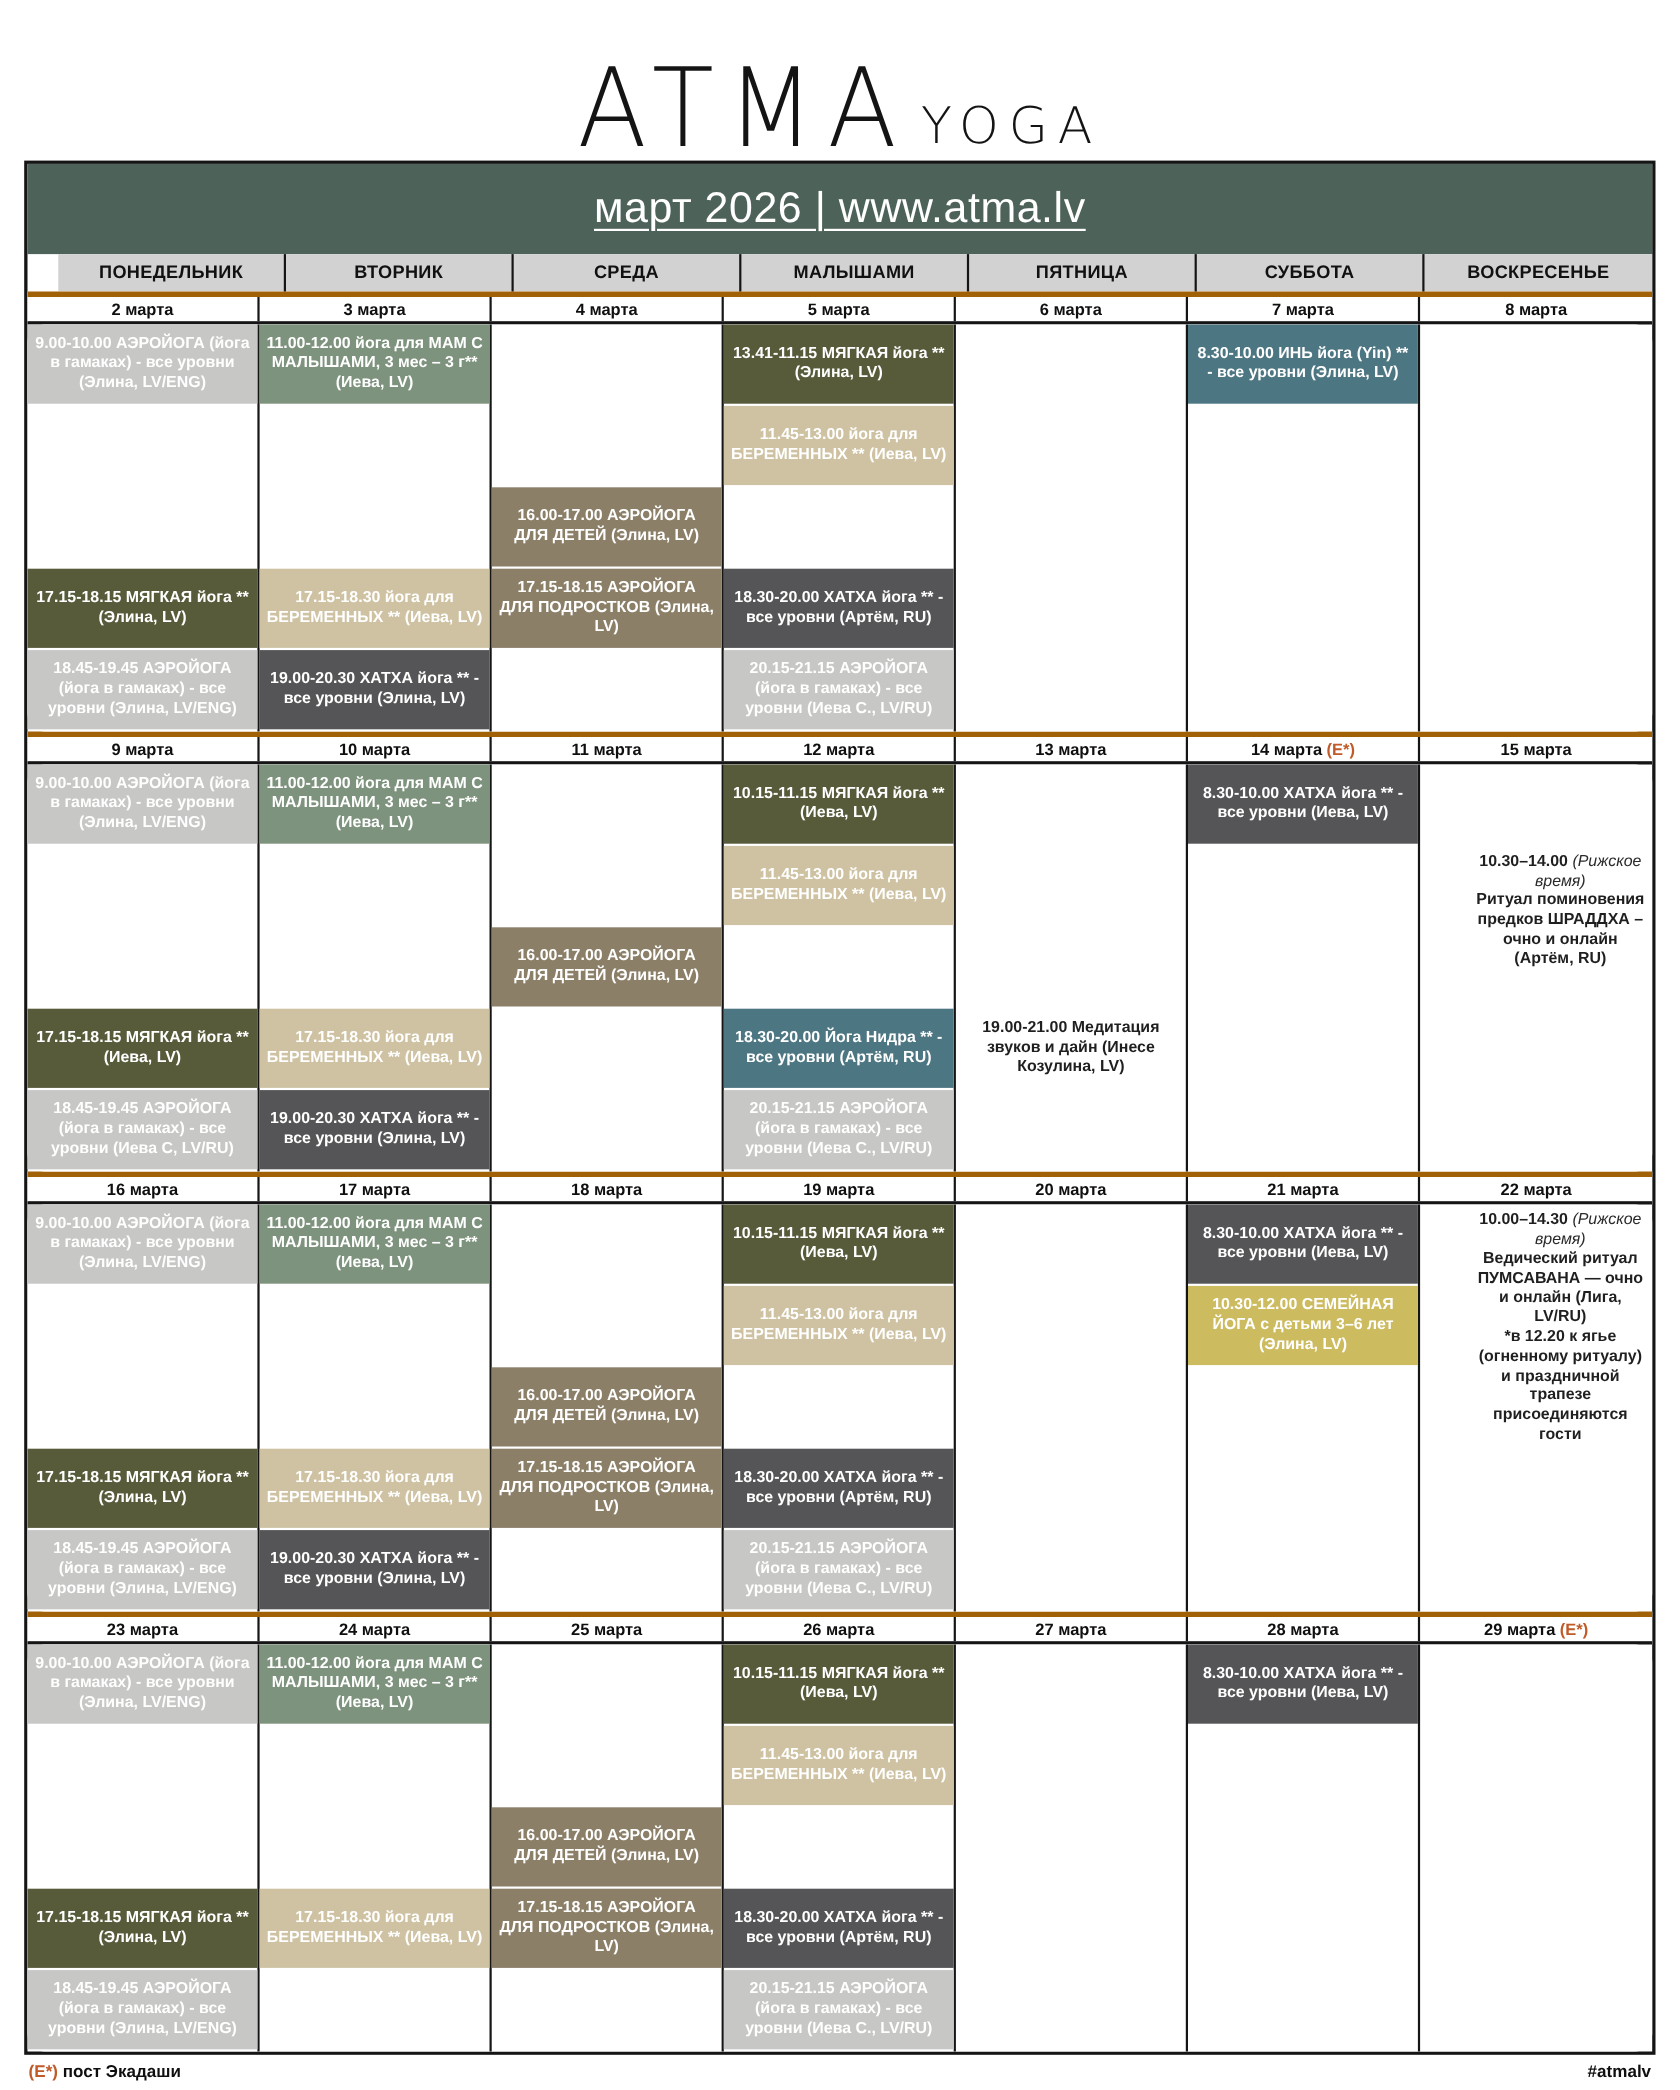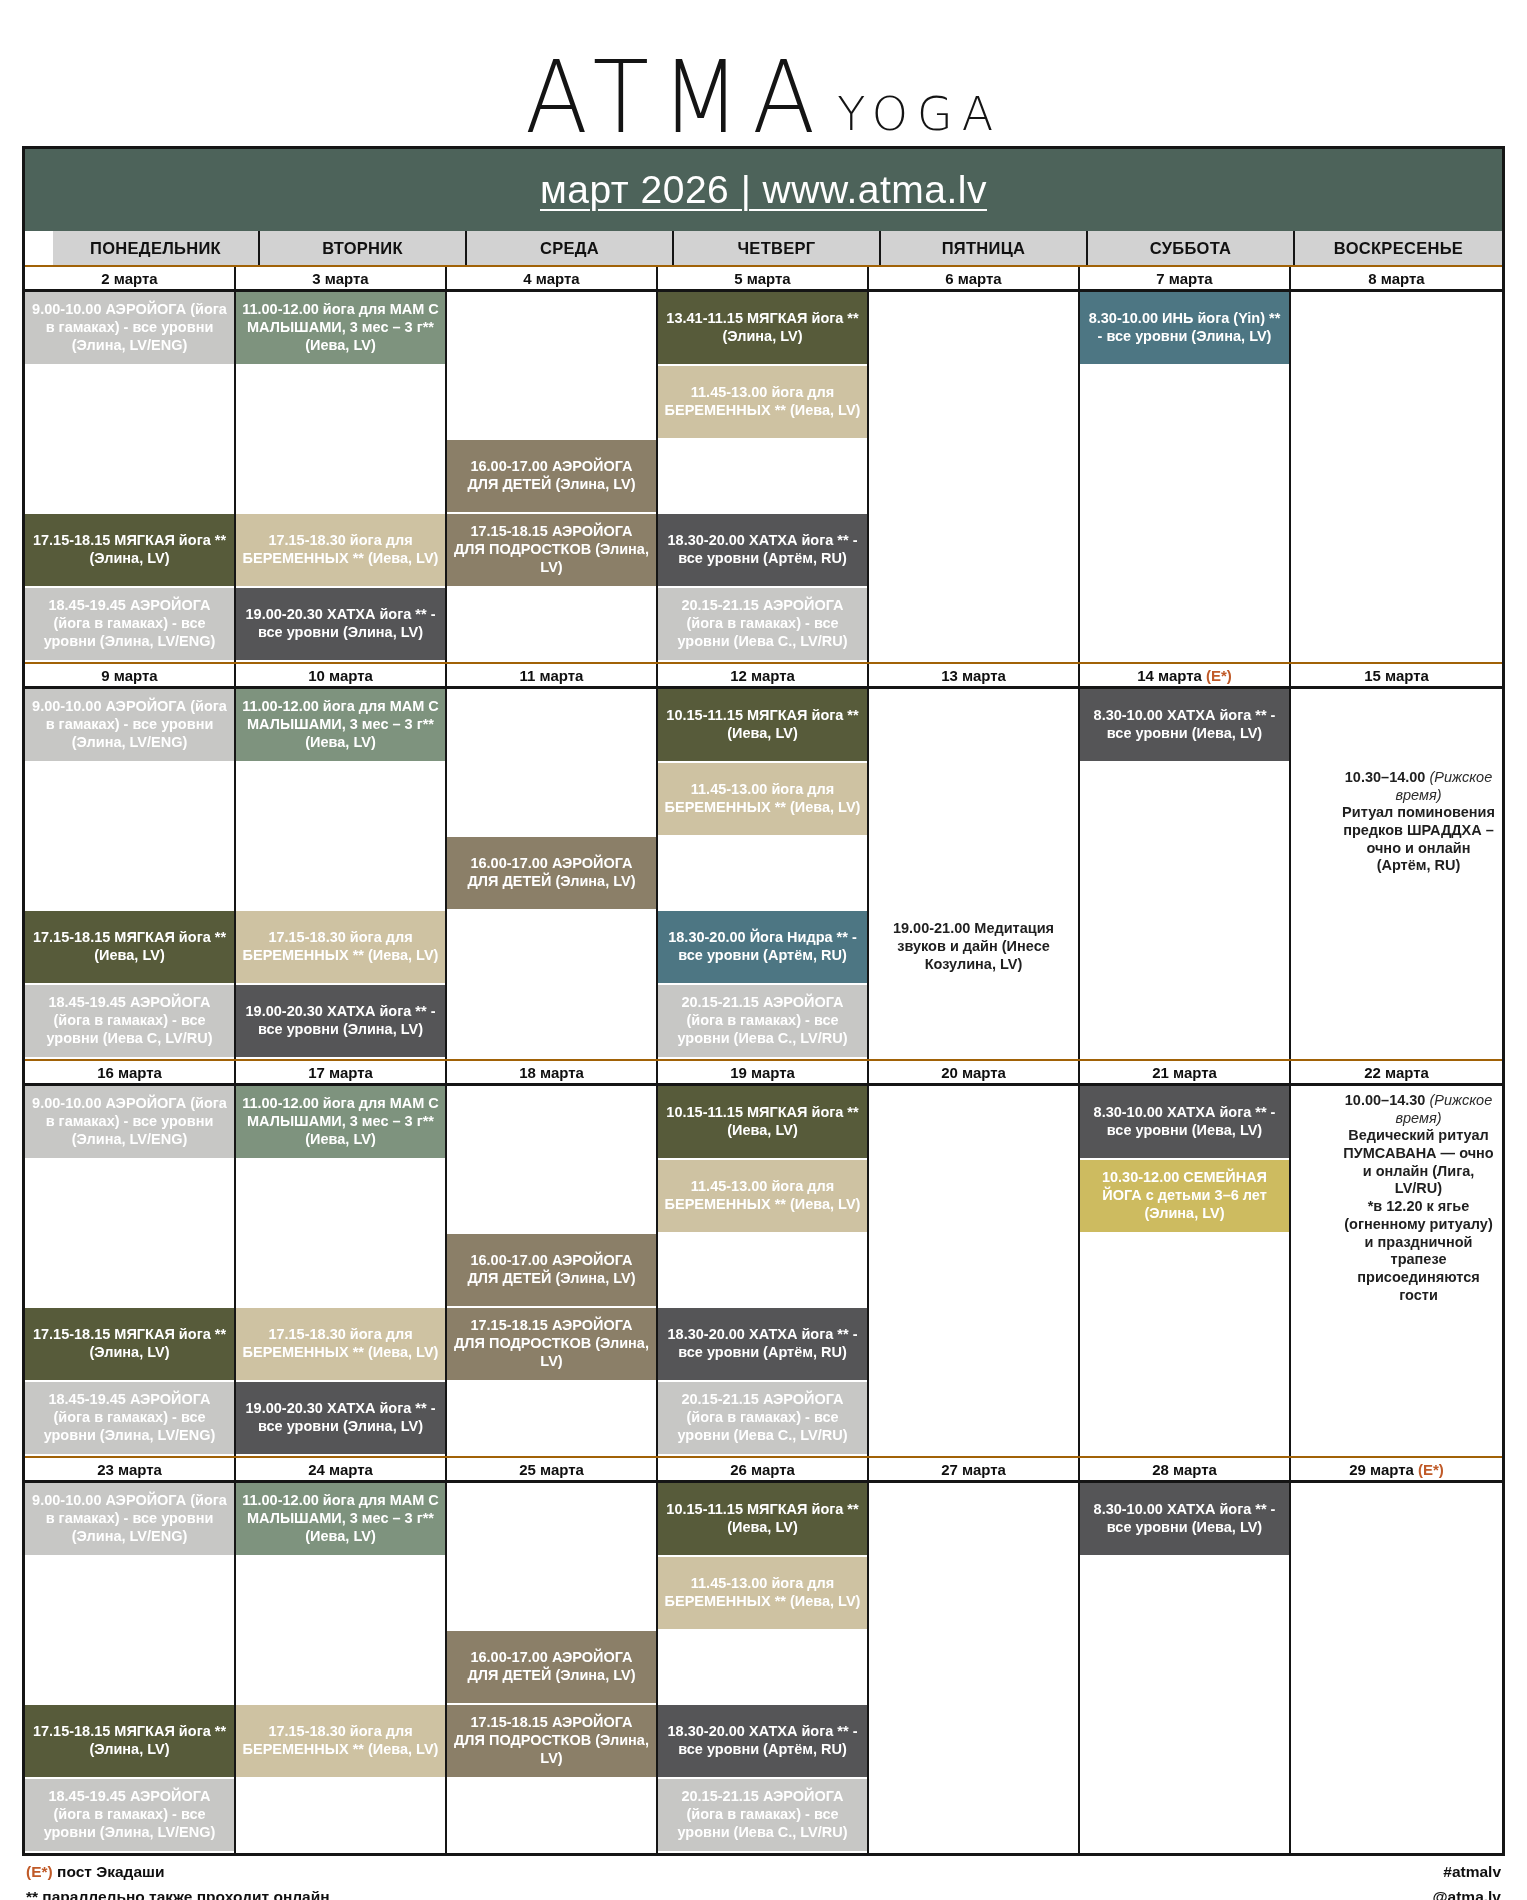--- a/index.html
+++ b/index.html
@@ -40,21 +40,21 @@
   .day-header{display:grid;grid-template-columns:repeat(7,1fr);background:#d2d2d2;margin-left:28px;}
   .day-header .dh-cell{
     height:34px;display:flex;align-items:center;justify-content:center;
     font-weight:700;font-size:16.5px;letter-spacing:.3px;color:#111;
     border-right:2px solid #151515;box-sizing:border-box;
   }
   .day-header .dh-cell:last-child{border-right:none;}
   
   .date-row{
     display:grid;grid-template-columns:repeat(7,1fr);
-    border-top:2px solid #a16207;border-bottom:3px solid #151515;background:#fff;
+    border-top:5px solid #a16207;border-bottom:3px solid #151515;background:#fff;
   }
   .date-cell{
     height:22px;display:flex;align-items:center;justify-content:center;gap:4px;
     font-weight:700;font-size:15px;color:#0f0f0f;
     border-right:2px solid #151515;box-sizing:border-box;white-space:nowrap;
   }
   .date-cell:last-child{border-right:none;}
   .date-cell .marker{font-weight:700;}
   .week-grid{
     display:grid;grid-template-columns:repeat(7,1fr);grid-auto-rows:74px;
@@ -96,21 +96,21 @@
 </div>
 
 <div class="calendar">
   <div class="banner" style="background: rgb(77, 99, 90);">
     <span class="banner-text">март 2026 | www.atma.lv</span>
   </div>
   <div class="day-header" style="background: rgb(210, 210, 210);">
     <div class="dh-cell">ПОНЕДЕЛЬНИК</div>
     <div class="dh-cell">ВТОРНИК</div>
     <div class="dh-cell">СРЕДА</div>
-    <div class="dh-cell">ЧЕТВЕРГ</div>
+    <div class="dh-cell">МАЛЫШАМИ</div>
     <div class="dh-cell">ПЯТНИЦА</div>
     <div class="dh-cell">СУББОТА</div>
     <div class="dh-cell">ВОСКРЕСЕНЬЕ</div>
   </div>
   <div id="weeks">
       <div class="date-row">
         <div class="date-cell">
           <span>2 марта</span>
         </div>
         <div class="date-cell">

